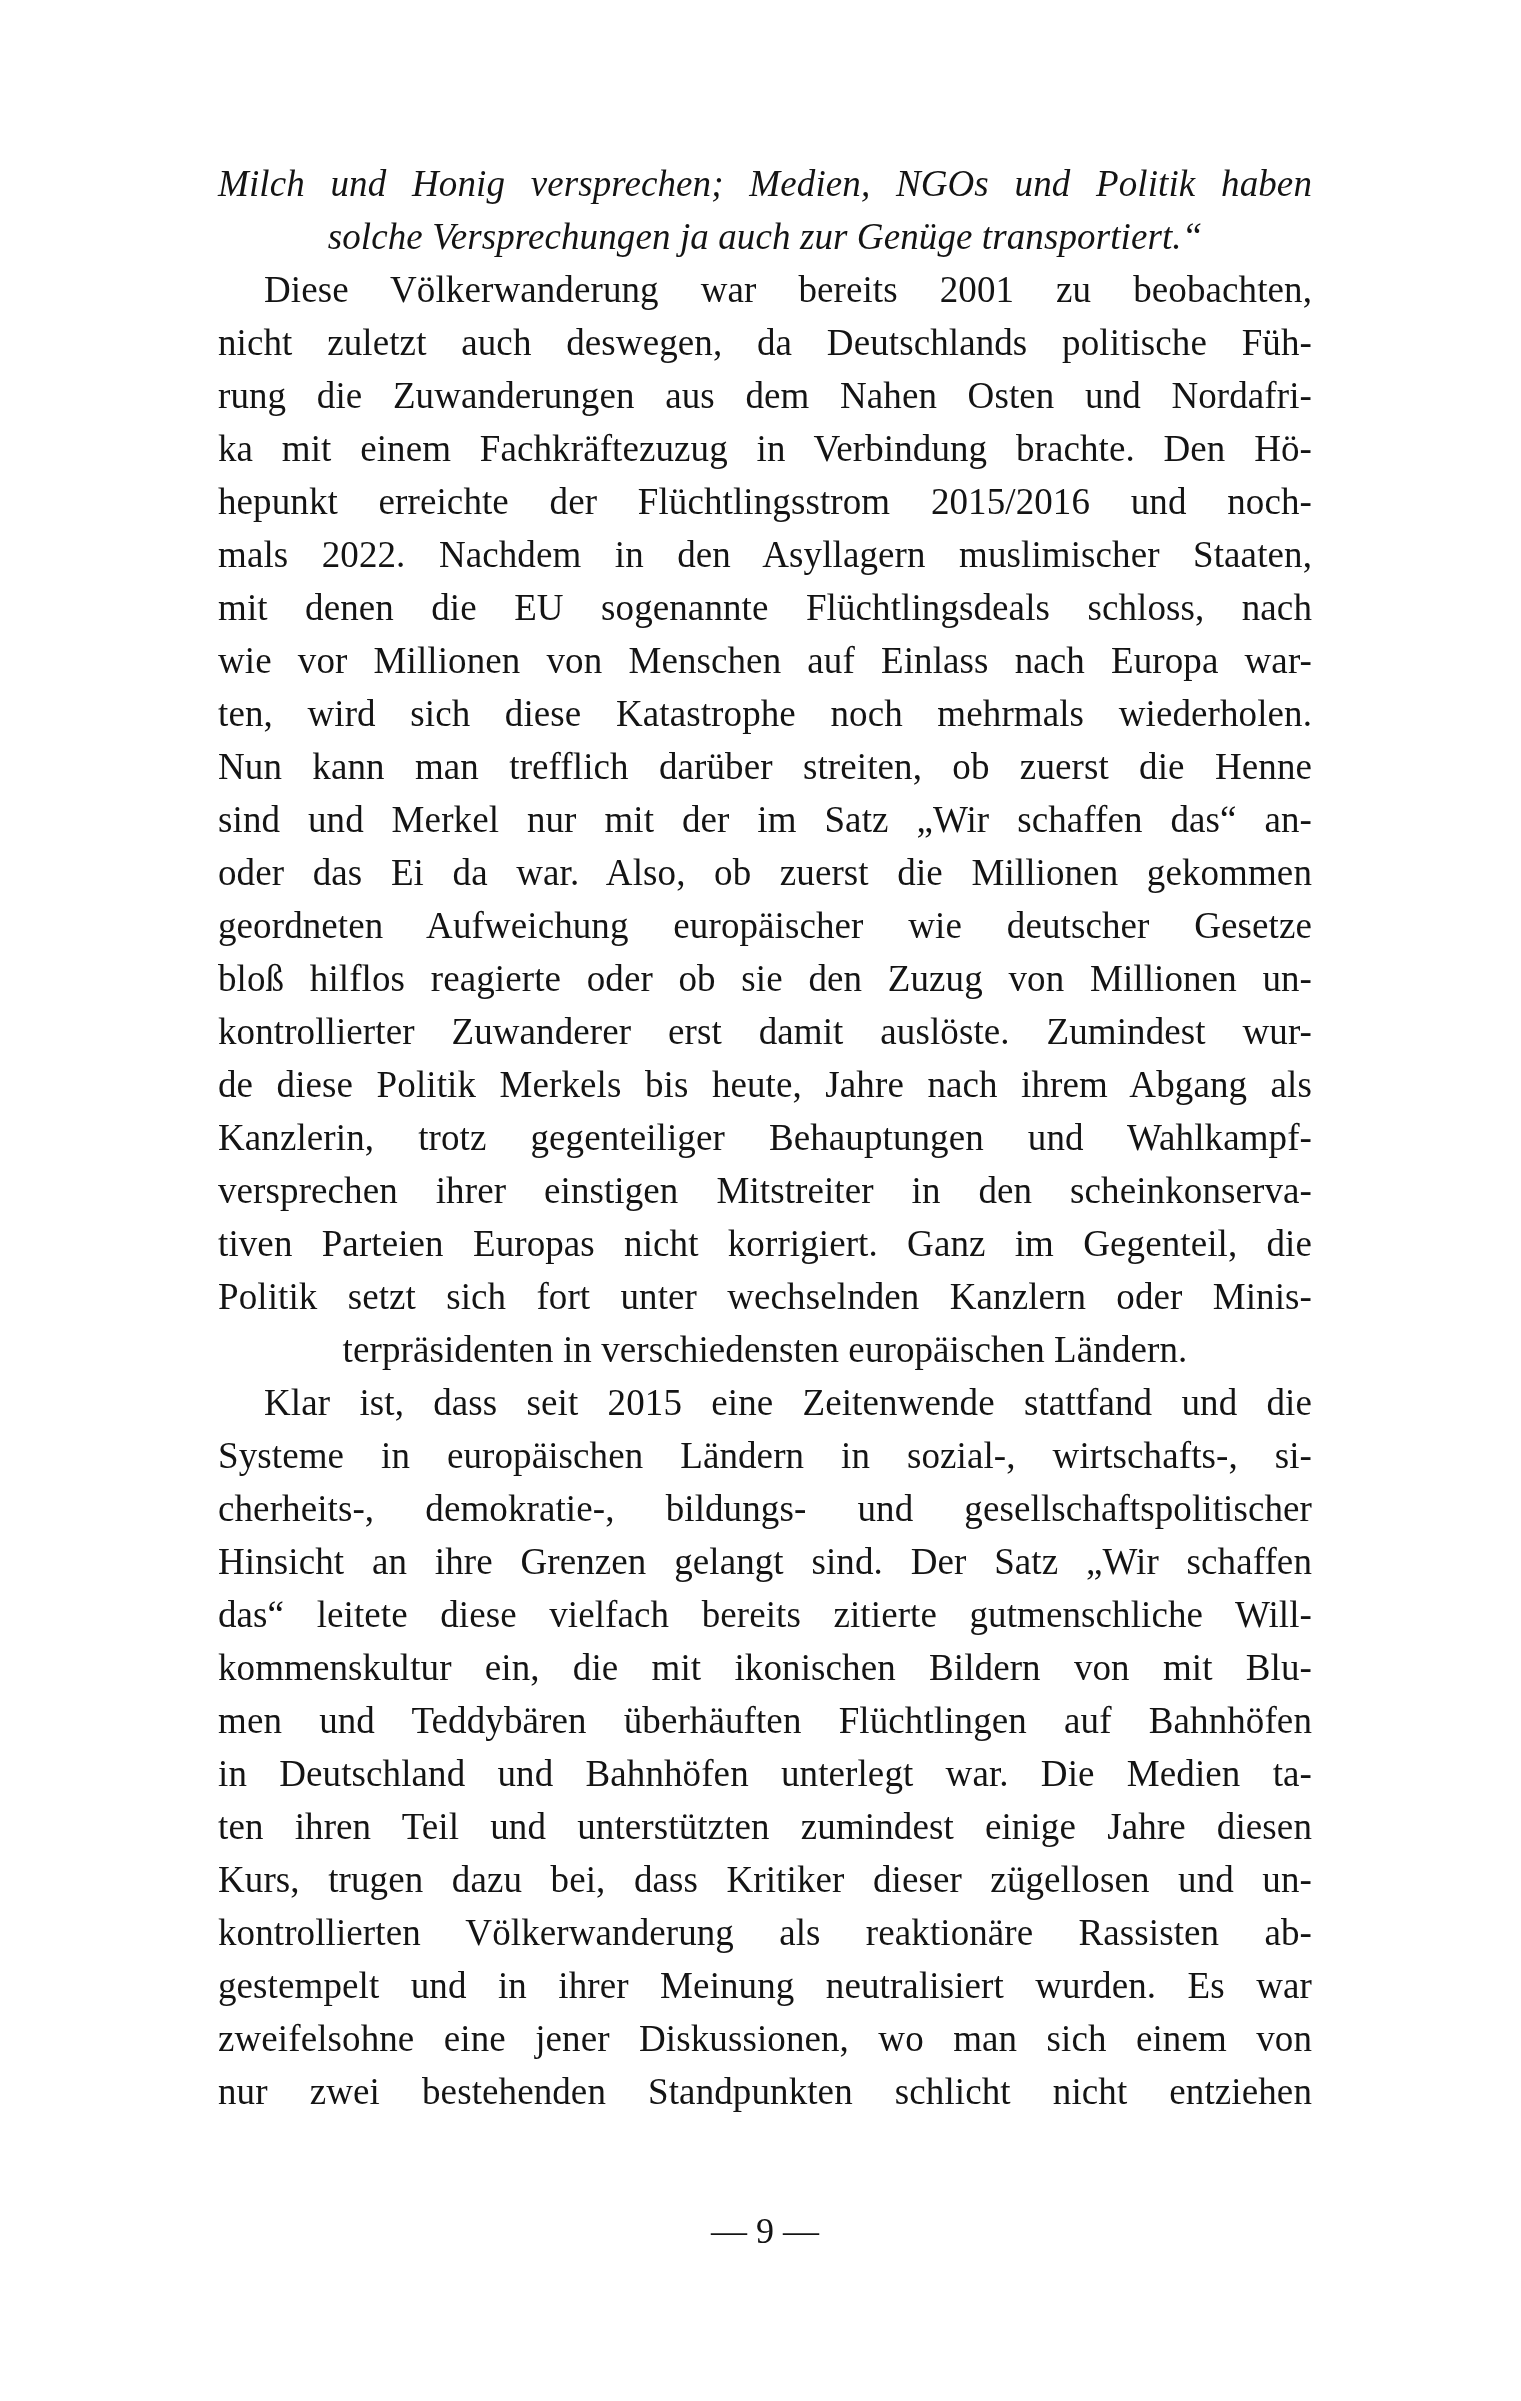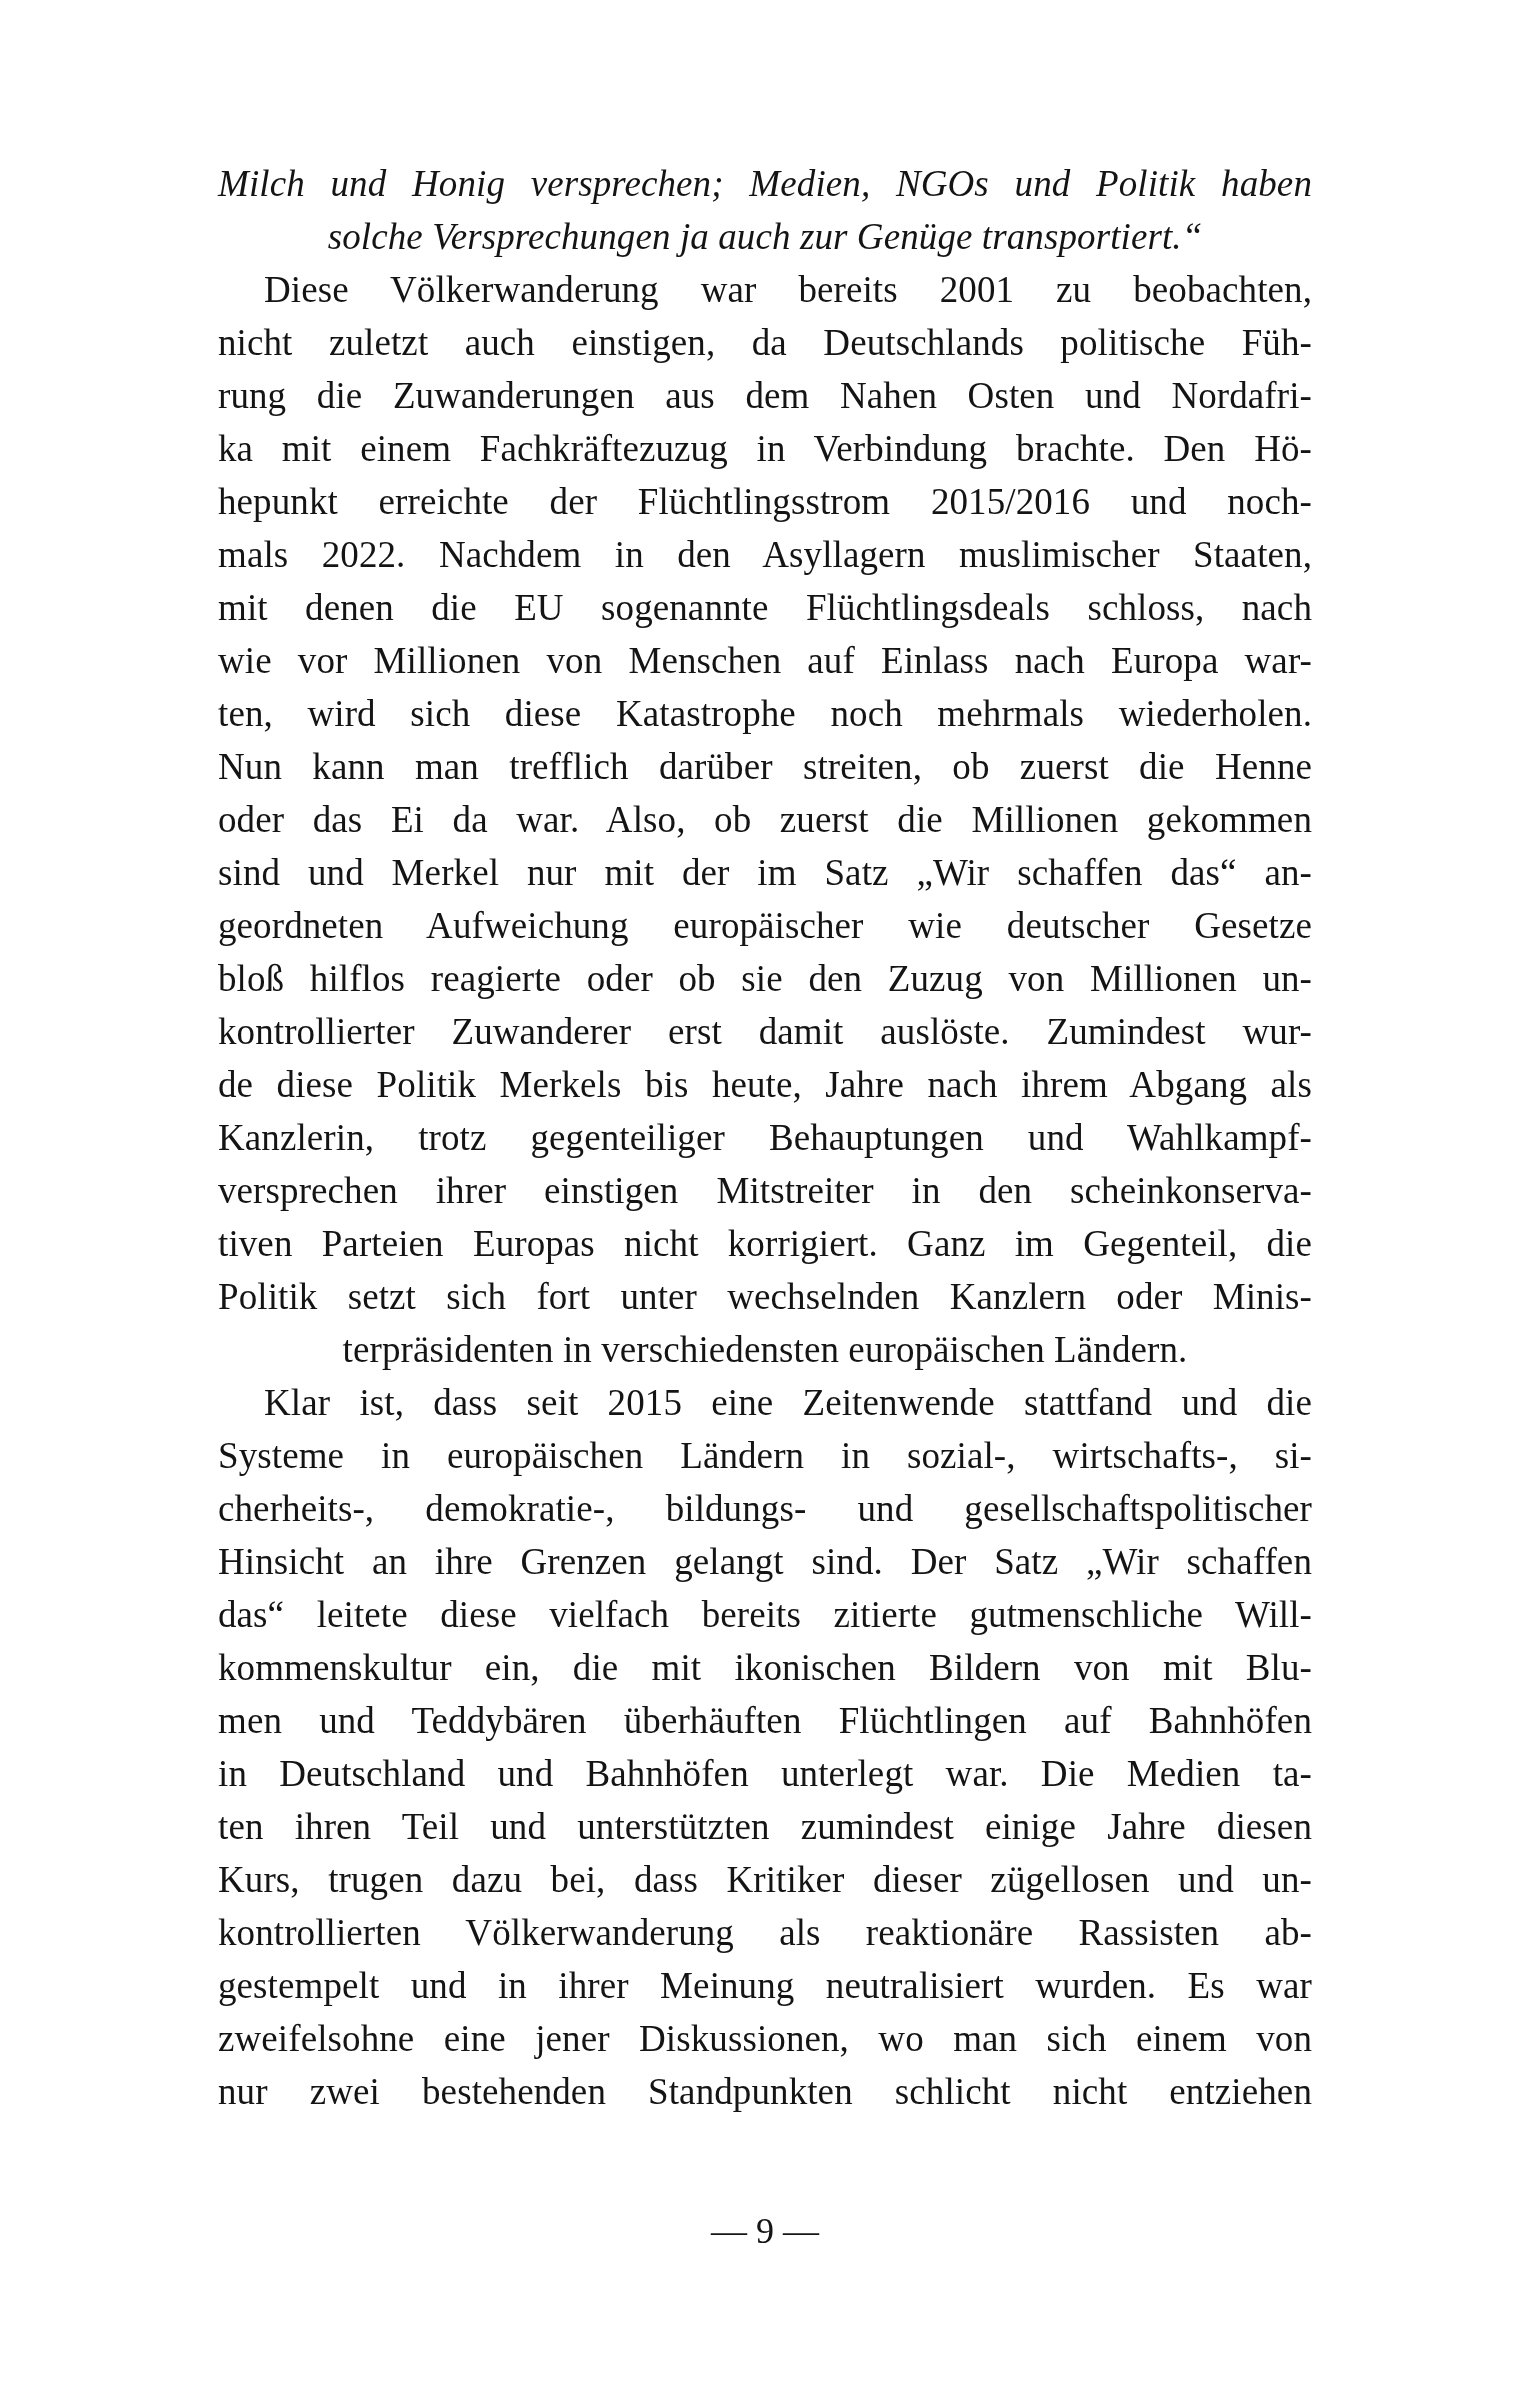--- a/index.html
+++ b/index.html
@@ -54,31 +54,31 @@
   }
 </style>
 </head>
 <body>
 
 <div class="page">
   <div class="text-block" id="text-block">
       <div class="line italic j">Milch und Honig versprechen; Medien, NGOs und Politik haben</div>
       <div class="line italic">solche Versprechungen ja auch zur Genüge transportiert.“</div>
       <div class="line j ind">Diese Völkerwanderung war bereits 2001 zu beobachten,</div>
-      <div class="line j">nicht zuletzt auch einstigen, da Deutschlands politische Füh-</div>
+      <div class="line j">nicht zuletzt auch deswegen, da Deutschlands politische Füh-</div>
       <div class="line j">rung die Zuwanderungen aus dem Nahen Osten und Nordafri-</div>
       <div class="line j">ka mit einem Fachkräftezuzug in Verbindung brachte. Den Hö-</div>
       <div class="line j">hepunkt erreichte der Flüchtlingsstrom 2015/2016 und noch-</div>
       <div class="line j">mals 2022. Nachdem in den Asyllagern muslimischer Staaten,</div>
       <div class="line j">mit denen die EU sogenannte Flüchtlingsdeals schloss, nach</div>
       <div class="line j">wie vor Millionen von Menschen auf Einlass nach Europa war-</div>
       <div class="line j">ten, wird sich diese Katastrophe noch mehrmals wiederholen.</div>
       <div class="line j">Nun kann man trefflich darüber streiten, ob zuerst die Henne</div>
+      <div class="line j">sind und Merkel nur mit der im Satz „Wir schaffen das“ an-</div>
       <div class="line j">oder das Ei da war. Also, ob zuerst die Millionen gekommen</div>
-      <div class="line j">sind und Merkel nur mit der im Satz „Wir schaffen das“ an-</div>
       <div class="line j">geordneten Aufweichung europäischer wie deutscher Gesetze</div>
       <div class="line j">bloß hilflos reagierte oder ob sie den Zuzug von Millionen un-</div>
       <div class="line j">kontrollierter Zuwanderer erst damit auslöste. Zumindest wur-</div>
       <div class="line j">de diese Politik Merkels bis heute, Jahre nach ihrem Abgang als</div>
       <div class="line j">Kanzlerin, trotz gegenteiliger Behauptungen und Wahlkampf-</div>
       <div class="line j">versprechen ihrer einstigen Mitstreiter in den scheinkonserva-</div>
       <div class="line j">tiven Parteien Europas nicht korrigiert. Ganz im Gegenteil, die</div>
       <div class="line j">Politik setzt sich fort unter wechselnden Kanzlern oder Minis-</div>
       <div class="line">terpräsidenten in verschiedensten europäischen Ländern.</div>
       <div class="line j ind">Klar ist, dass seit 2015 eine Zeitenwende stattfand und die</div>

